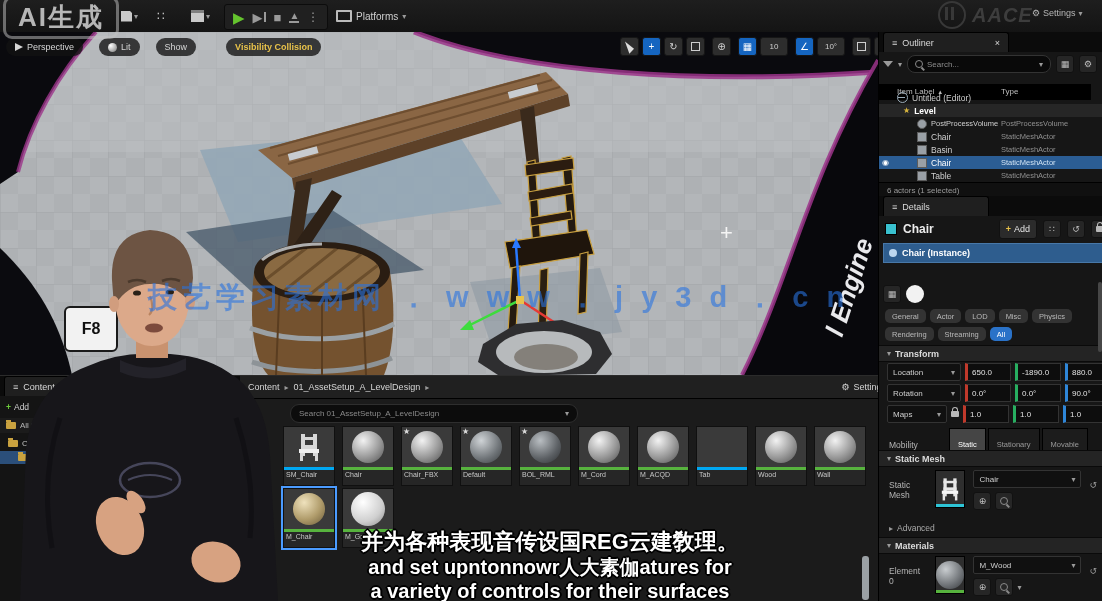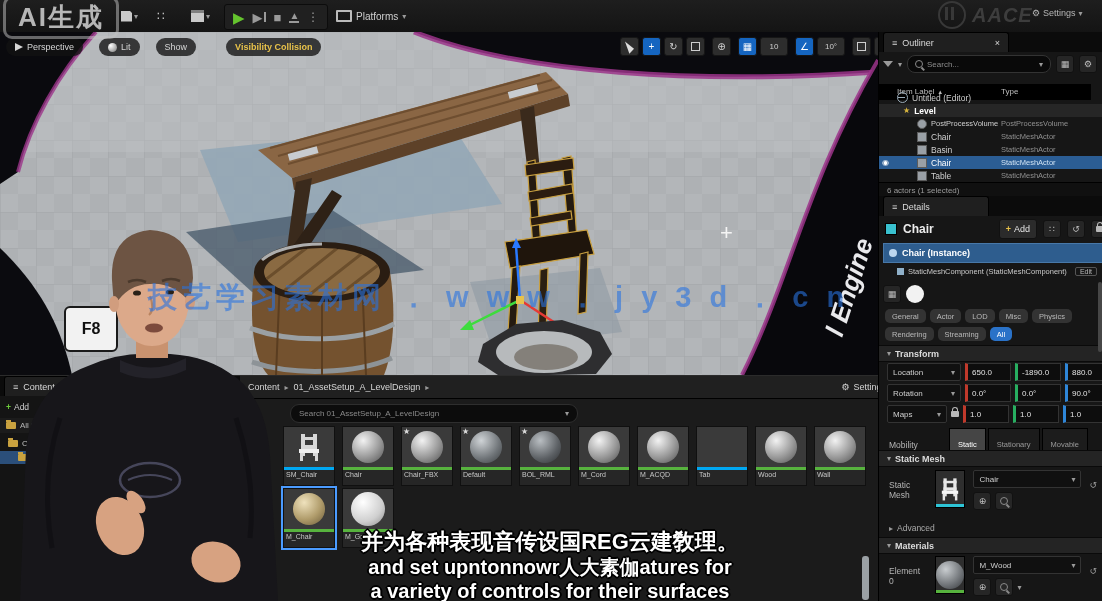--- a/index.html
+++ b/index.html
@@ -540,25 +540,20 @@
       <span class="iconbox">∷</span>
       <span class="iconbox">↺</span>
       <span class="iconbox">
           <span class="lockic"></span>
         </span>
     </div>
     <div class="abs dt-inst">
       <span style="width:8px;height:8px;background:#bdd7ef;border-radius:50%"></span>
       <span>Chair (Instance)</span>
     </div>
-    <div class="abs dt-comp">
-      <span style="width:7px;height:7px;background:#8fb0c9;flex:none"></span>
-      <span style="white-space:nowrap;overflow:hidden">StaticMeshComponent (StaticMeshComponent)</span>
-      <span class="editchip">Edit</span>
-    </div>
     <div class="abs hrow" style="left:4px;top:253px;width:216px;gap:5px">
       <div class="iconbox">▦</div>
       <div style="width:18px;height:18px;border-radius:50%;background:#f2f2f2"></div>
     </div>
     <div class="abs hrow" style="left:6px;top:277px;gap:4px">
       <span class="chip">General</span>
       <span class="chip">Actor</span>
       <span class="chip">LOD</span>
       <span class="chip">Misc</span>
       <span class="chip">Physics</span>

